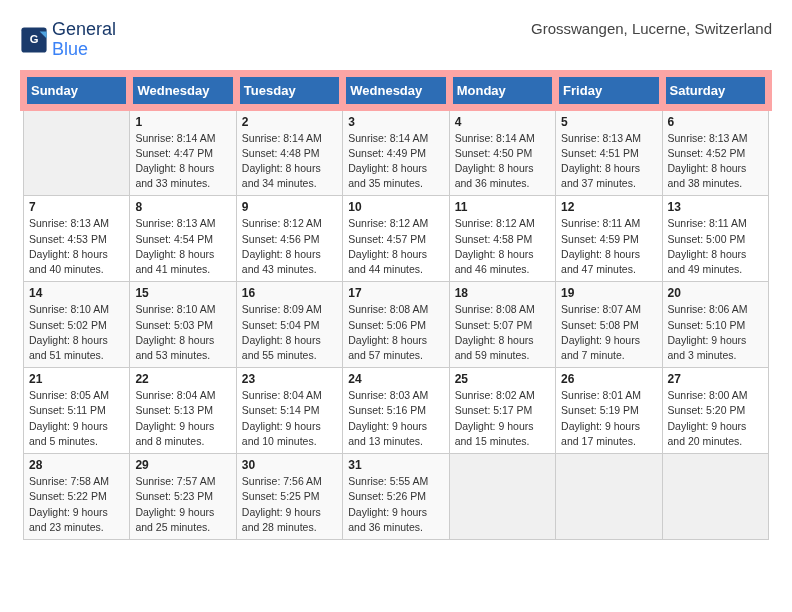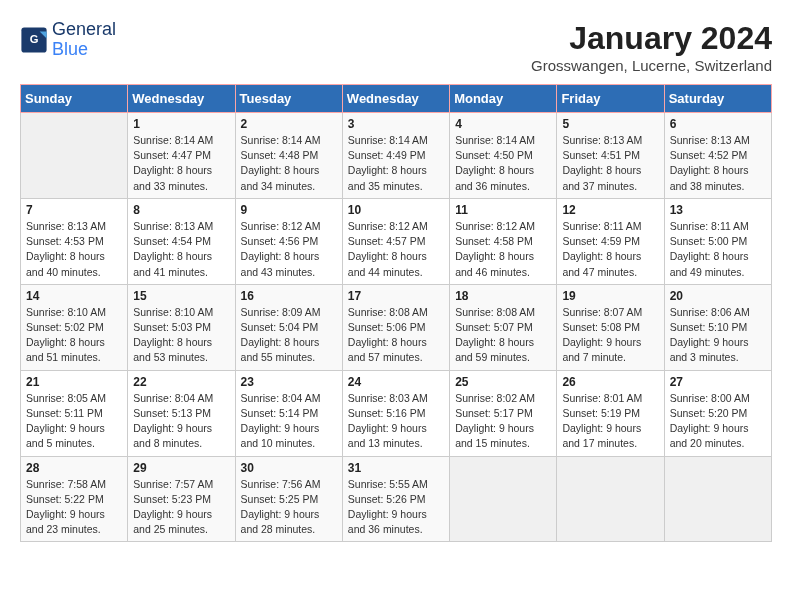--- a/index.html
+++ b/index.html
@@ -51,21 +51,21 @@
       border-collapse: collapse;
       font-size: 11px;
     }
     thead tr th {
       background: #2d6db5;
       color: #fff;
       padding: 6px 4px;
       text-align: left;
       font-size: 13px;
       font-weight: bold;
-      border: 1px solid #fca5a5;
+      border: 7px solid #fca5a5;
     }
     tbody tr {
       vertical-align: top;
     }
     tbody tr td {
       border: 1px solid #ccc;
       padding: 4px 5px;
       font-size: 10.5px;
       color: #222;
       height: 80px;
@@ -100,21 +100,20 @@
       <rect x="2" y="2" width="36" height="36" rx="4" fill="#1a3a6b"></rect>
       <text x="20" y="24" font-family="Arial" font-weight="bold" font-size="16" fill="white" text-anchor="middle">G</text>
       <polygon points="28,8 38,8 38,18" fill="#4fa3e0"></polygon>
     </svg>
     <div class="logo-text">
       <div>General</div>
       <div><span>Blue</span></div>
     </div>
   </div>
   <div class="title-area">
-    <div class="main-title">January 2024</div>
     <div class="subtitle">Grosswangen, Lucerne, Switzerland</div>
   </div>
 </div>
 
 <table>
   <thead>
     <tr>
     <th>Sunday</th>
         <th>Wednesday</th>
         <th>Tuesday</th>

